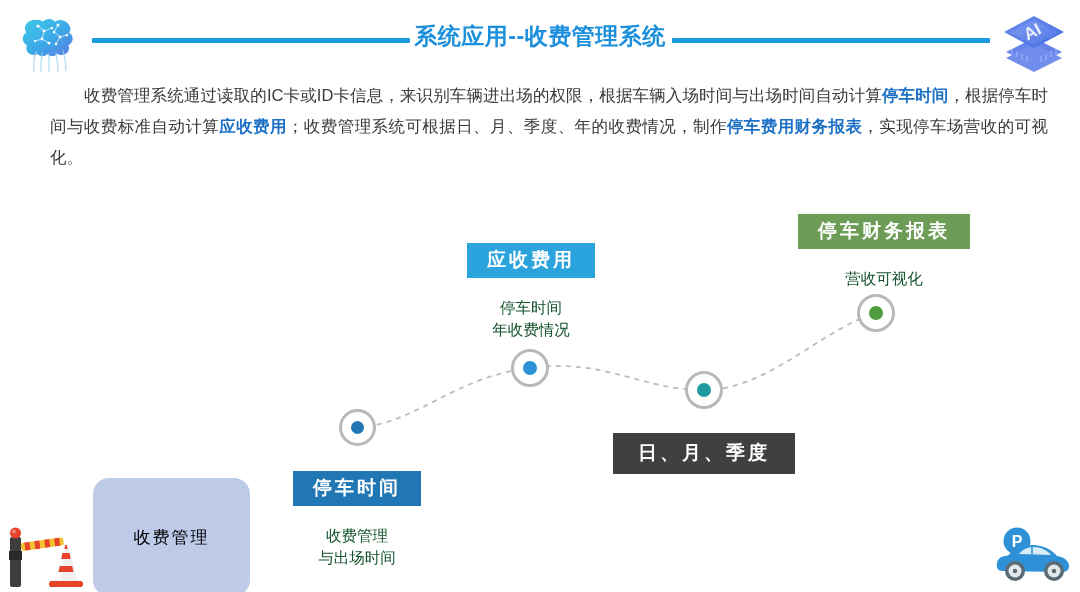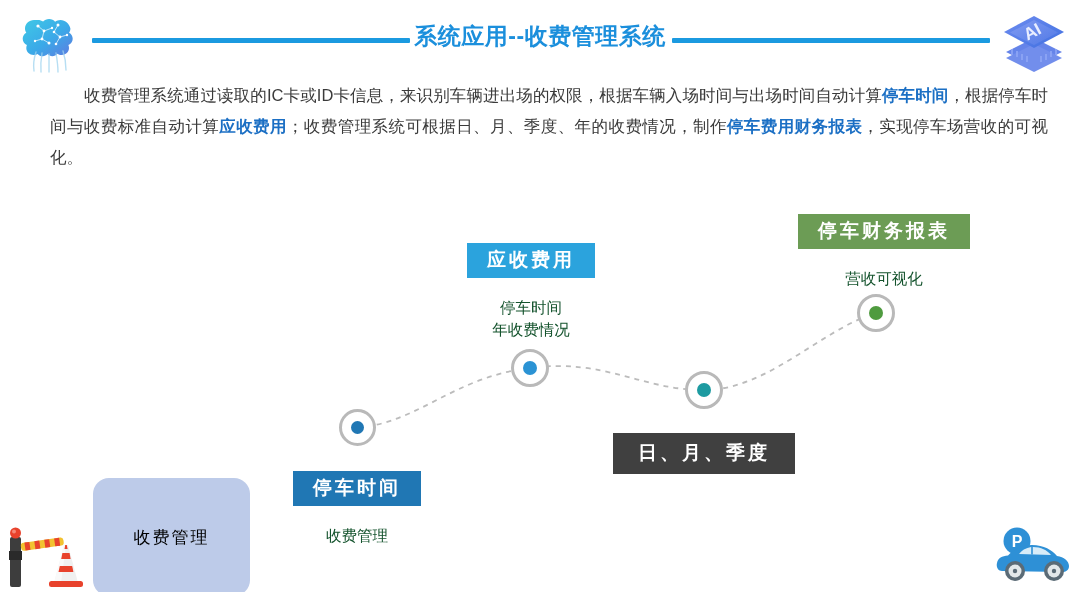--- a/index.html
+++ b/index.html
@@ -181,20 +181,21 @@
     </div>
 
     <div class="node" style="left:857px;top:104px;width:38px;height:38px;">
       <i class="dot" style="width:14px;height:14px;background:#4f9b3f;display:block;"></i>
     </div>
 
     <div class="label-group" style="left:247px;top:281px;width:220px;">
       <div class="chip" style="background:#2077b4;">停车时间</div>
       <div class="sub">
         <div>收费管理</div>
+        <div>与出场时间</div>
       </div>
     </div>
 
     <div class="label-group" style="left:420px;top:53px;width:222px;">
       <div class="chip" style="background:#2ba3dd;">应收费用</div>
       <div class="sub">
         <div>停车时间</div>
         <div>年收费情况</div>
       </div>
     </div>

